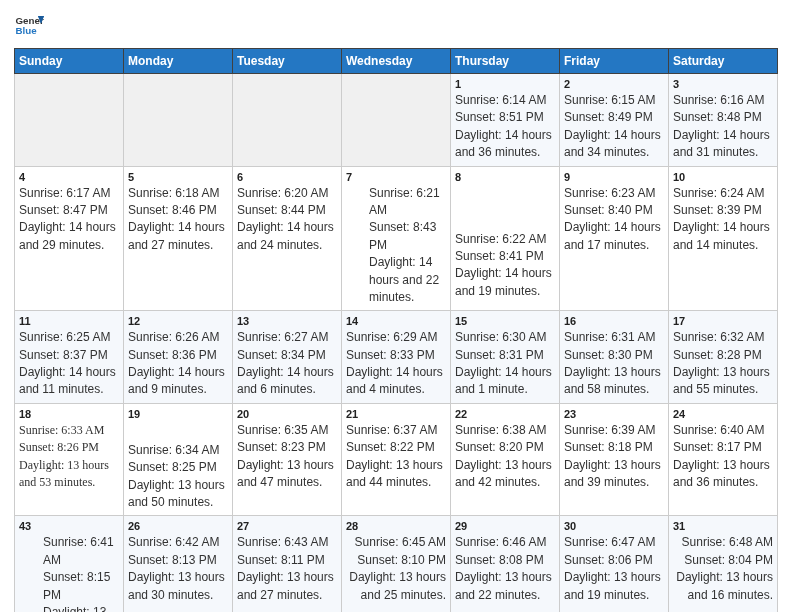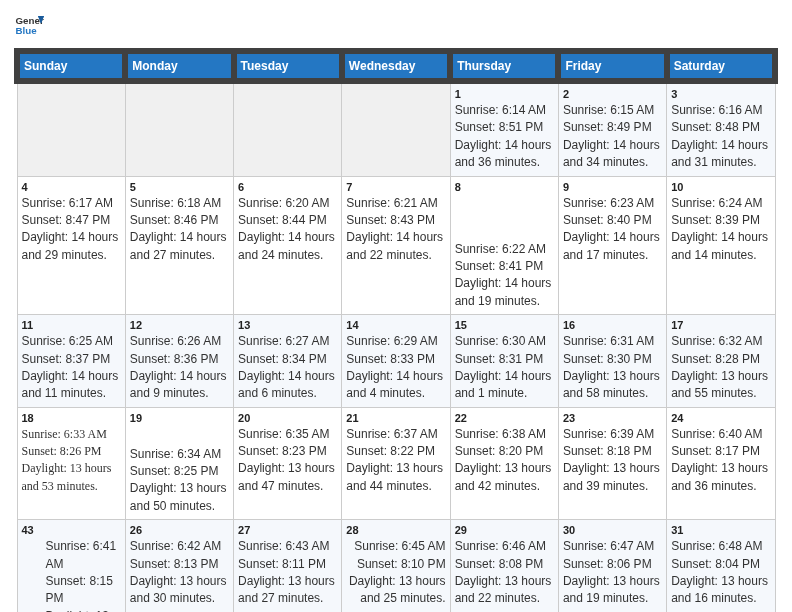--- a/index.html
+++ b/index.html
@@ -52,21 +52,21 @@
       width: 100%;
       table-layout: fixed;
     }
     .calendar thead tr th {
       background: #2477c3;
       color: #fff;
       font-size: 12px;
       font-weight: bold;
       padding: 5px 4px;
       text-align: left;
-      border: 6px solid #404040;
+      border: 1px solid #404040;
     }
     .calendar tbody tr td {
       vertical-align: top;
       padding: 4px 4px 4px 4px;
       border: 1px solid #ccc;
       font-size: 9.5px;
       color: #222;
       background: #fff;
       height: 86px;
     }
@@ -166,21 +166,21 @@
 Daylight: 14 hours and 27 minutes.</div>
           </td>
           <td>
             <span class="day-number">6</span>
             <div class="day-info" style="white-space: pre-line;">Sunrise: 6:20 AM
 Sunset: 8:44 PM
 Daylight: 14 hours and 24 minutes.</div>
           </td>
           <td>
             <span class="day-number">7</span>
-            <div class="day-info" style="white-space: pre-line;">Sunrise: 6:21 AM
+            <div class="day-info" style="white-space: pre-line; margin-left: 23px;">Sunrise: 6:21 AM
 Sunset: 8:43 PM
 Daylight: 14 hours and 22 minutes.</div>
           </td>
           <td>
             <span class="day-number">8</span>
             <div class="day-info" style="white-space: pre-line; margin-top: 48px;">Sunrise: 6:22 AM
 Sunset: 8:41 PM
 Daylight: 14 hours and 19 minutes.</div>
           </td>
           <td>
@@ -316,20 +316,20 @@
 Daylight: 13 hours and 22 minutes.</div>
           </td>
           <td>
             <span class="day-number">30</span>
             <div class="day-info" style="white-space: pre-line;">Sunrise: 6:47 AM
 Sunset: 8:06 PM
 Daylight: 13 hours and 19 minutes.</div>
           </td>
           <td>
             <span class="day-number">31</span>
-            <div class="day-info" style="white-space: pre-line;">Sunrise: 6:48 AM
+            <div class="day-info" style="white-space: pre-line; text-align: right;">Sunrise: 6:48 AM
 Sunset: 8:04 PM
 Daylight: 13 hours and 16 minutes.</div>
           </td>
         </tr>
       </tbody>
   </table>
 </div>
 
 </body></html>

